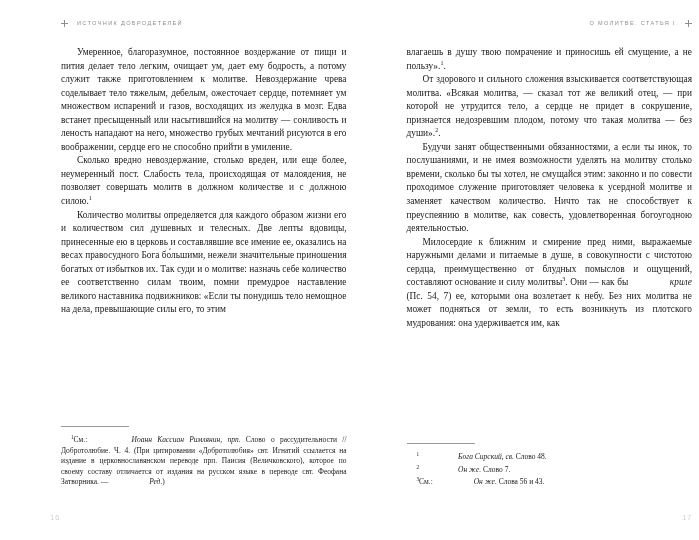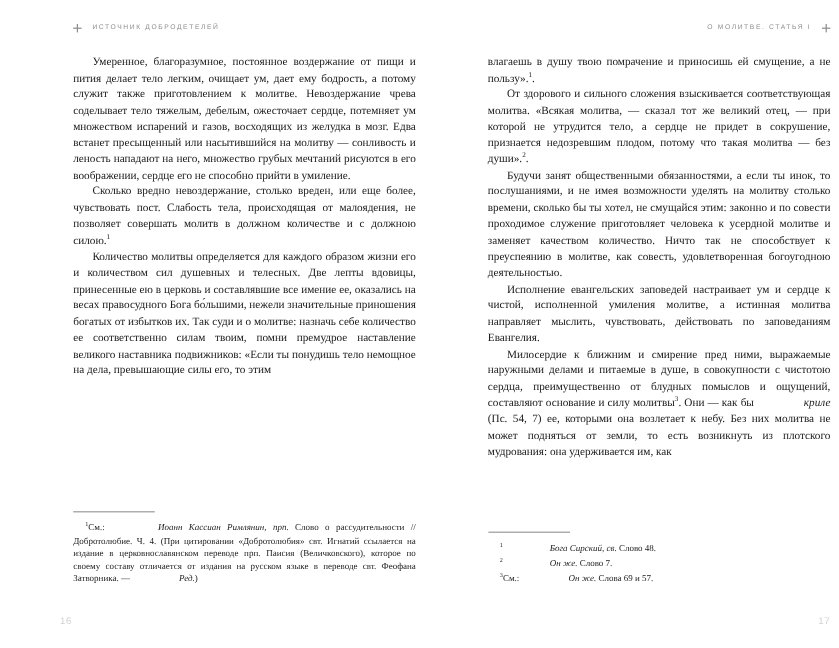--- a/index.html
+++ b/index.html
@@ -139,21 +139,21 @@
 
   <div class="page page-left">
 
     <div class="running-head">
       <span class="cross-icon"></span>
       <span>Источник добродетелей</span>
     </div>
 
     <div class="text-block">
       <p><span>Умеренное, благоразумное, постоянное воздержание от пищи и пития делает тело легким, очищает ум, дает ему бодрость, а потому служит также приготовлением к молитве. Невоздержание чрева соделывает тело тяжелым, дебелым, ожесточает сердце, потемняет ум множеством испарений и газов, восходящих из желудка в мозг. Едва встанет пресыщенный или насытившийся на молитву — сонливость и леность нападают на него, множество грубых мечтаний рисуются в его воображении, сердце его не способно прийти в умиление.</span></p>
-      <p><span>Сколько вредно невоздержание, столько вреден, или еще более, чувствовать пост. Слабость тела, происходящая от малоядения, не позволяет совершать молитв в должном количестве и с должною силою.</span><sup>1</sup></p>
+      <p><span>Сколько вредно невоздержание, столько вреден, или еще более, неумеренный пост. Слабость тела, происходящая от малоядения, не позволяет совершать молитв в должном количестве и с должною силою.</span><sup>1</sup></p>
       <p><span>Количество молитвы определяется для каждого образом жизни его и количеством сил душевных и телесных. Две лепты вдовицы, принесенные ею в церковь и составлявшие все имение ее, оказались на весах правосудного Бога бо́льшими, нежели значительные приношения богатых от избытков их. Так суди и о молитве: назначь себе количество ее соответственно силам твоим, помни премудрое наставление великого наставника подвижников: «Если ты понудишь тело немощное на дела, превышающие силы его, то этим</span></p>
     </div>
 
     <div class="footnotes">
       <div class="fn-rule"></div>
       <p class="fn"><sup>1</sup><span>См.: </span><i>Иоанн Кассиан Римлянин, прп.</i><span> Слово о рассудительности // Добротолюбие. Ч. 4. (При цитировании «Добротолюбия» свт. Игнатий ссылается на издание в церковнославянском переводе прп. Паисия (Величковского), которое по своему составу отличается от издания на русском языке в переводе свт. Феофана Затворника. — </span><i>Ред.</i><span>)</span></p>
     </div>
 
     <div class="folio folio-left">16</div>
   </div>
@@ -162,27 +162,26 @@
 
     <div class="running-head right">
       <span>О молитве. Статья I</span>
       <span class="cross-icon"></span>
     </div>
 
     <div class="text-block">
       <p class="cont"><span>влагаешь в душу твою помрачение и приносишь ей смущение, а не пользу».</span><sup>1</sup>.</p>
       <p><span>От здорового и сильного сложения взыскивается соответствующая молитва. «Всякая молитва, — сказал тот же великий отец, — при которой не утрудится тело, а сердце не придет в сокрушение, признается недозревшим плодом, потому что такая молитва — без души».</span><sup>2</sup>.</p>
       <p><span>Будучи занят общественными обязанностями, а если ты инок, то послушаниями, и не имея возможности уделять на молитву столько времени, сколько бы ты хотел, не смущайся этим: законно и по совести проходимое служение приготовляет человека к усердной молитве и заменяет качеством количество. Ничто так не способствует к преуспеянию в молитве, как совесть, удовлетворенная богоугодною деятельностью.</span></p>
-      <p><span>Исполнение евангельских заповедей настраивает ум и сердце к чистой, исполненной умиления молитве, а истинная молитва направляет мыслить, чувствовать, действовать по заповеданиям Евангелия.</span></p>
       <p><span>Милосердие к ближним и смирение пред ними, выражаемые наружными делами и питаемые в душе, в совокупности с чистотою сердца, преимущественно от блудных помыслов и ощущений, составляют основание и силу молитвы</span><sup>3</sup><span>. Они — как бы </span><i>криле</i><span> (Пс. 54, 7) ее, которыми она возлетает к небу. Без них молитва не может подняться от земли, то есть возникнуть из плотского мудрования: она удерживается им, как</span></p>
     </div>
 
     <div class="footnotes">
       <div class="fn-rule"></div>
       <p class="fn"><sup>1</sup><i>Бога Сирский, св.</i><span> Слово 48.</span></p>
       <p class="fn"><sup>2</sup><i>Он же.</i><span> Слово 7.</span></p>
-      <p class="fn"><sup>3</sup><span>См.: </span><i>Он же.</i><span> Слова 69 и 57.</span></p>
+      <p class="fn"><sup>3</sup><span>См.: </span><i>Он же.</i><span> Слова 56 и 43.</span></p>
     </div>
 
     <div class="folio folio-right">17</div>
   </div>
 
 </div>
 
 </body></html>

